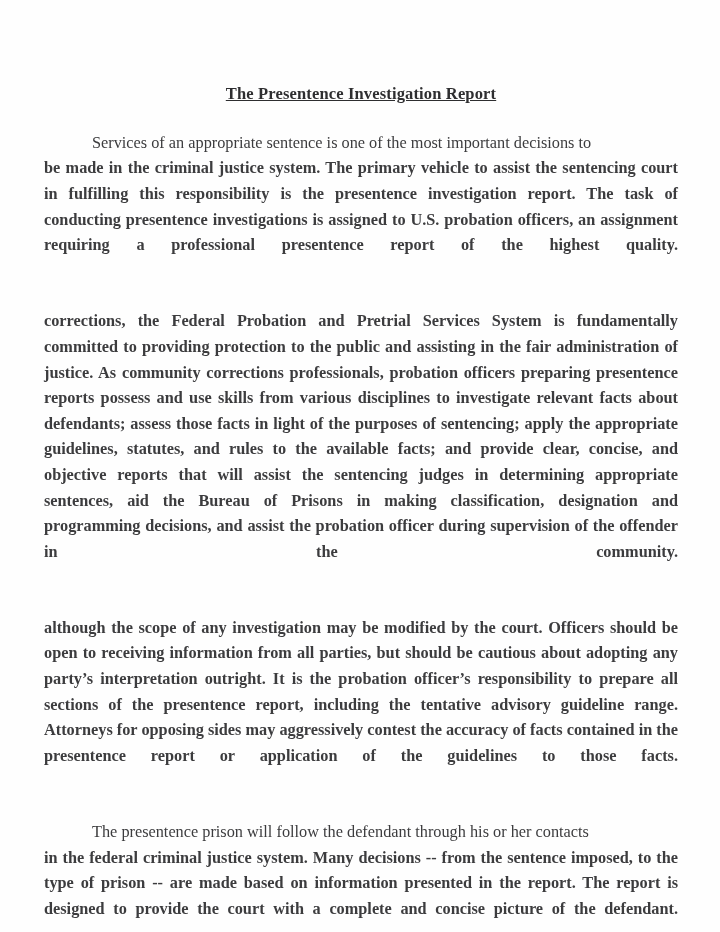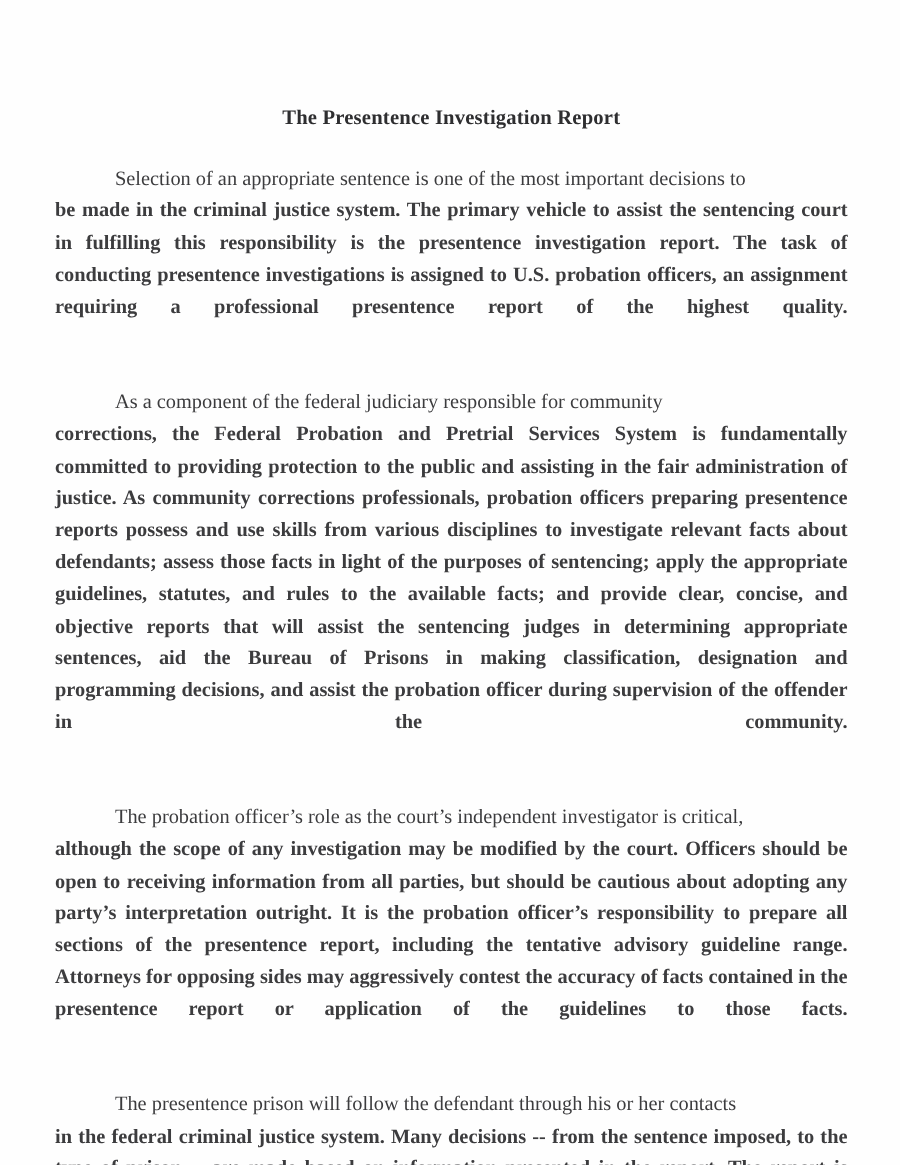--- a/index.html
+++ b/index.html
@@ -23,20 +23,21 @@
     width: 634px;
   }
   .doc-title {
     text-align: center;
     font-weight: bold;
     font-size: 16.5px;
     letter-spacing: 0.15px;
     color: #2e2e30;
     margin: 0 0 26px 0;
     line-height: 1.2;
+    text-decoration: underline;
   }
   .para {
     margin: 0 0 25px 0;
     font-size: 16.3px;
     line-height: 25.6px;
     color: #3c3c3e;
     text-align: justify;
     text-justify: inter-word;
   }
   .para:last-child {
@@ -63,31 +64,29 @@
 </style>
 </head>
 <body>
 
 <div class="page">
   <div class="doc-body">
 
     <h1 class="doc-title">The Presentence Investigation Report</h1>
 
     <p class="para">
-      <span class="lead-line">Selection of an appropriate sentence is one of the most important decisions to</span>
+      <span class="lead-line">Services of an appropriate sentence is one of the most important decisions to</span>
       <span class="rest">be made in the criminal justice system. The primary vehicle to assist the sentencing court in fulfilling this responsibility is the presentence investigation report. The task of conducting presentence investigations is assigned to U.S. probation officers, an assignment requiring a professional presentence report of the highest quality.</span>
     </p>
 
     <p class="para">
-      <span class="lead-line">As a component of the federal judiciary responsible for community</span>
       <span class="rest">corrections, the Federal Probation and Pretrial Services System is fundamentally committed to providing protection to the public and assisting in the fair administration of justice. As community corrections professionals, probation officers preparing presentence reports possess and use skills from various disciplines to investigate relevant facts about defendants; assess those facts in light of the purposes of sentencing; apply the appropriate guidelines, statutes, and rules to the available facts; and provide clear, concise, and objective reports that will assist the sentencing judges in determining appropriate sentences, aid the Bureau of Prisons in making classification, designation and programming decisions, and assist the probation officer during supervision of the offender in the community.</span>
     </p>
 
     <p class="para">
-      <span class="lead-line">The probation officer’s role as the court’s independent investigator is critical,</span>
       <span class="rest">although the scope of any investigation may be modified by the court. Officers should be open to receiving information from all parties, but should be cautious about adopting any party’s interpretation outright. It is the probation officer’s responsibility to prepare all sections of the presentence report, including the tentative advisory guideline range. Attorneys for opposing sides may aggressively contest the accuracy of facts contained in the presentence report or application of the guidelines to those facts.</span>
     </p>
 
     <p class="para">
       <span class="lead-line">The presentence prison will follow the defendant through his or her contacts</span>
       <span class="rest">in the federal criminal justice system. Many decisions -- from the sentence imposed, to the type of prison -- are made based on information presented in the report. The report is designed to provide the court with a complete and concise picture of the defendant.</span>
     </p>
 
   </div>
 </div>

